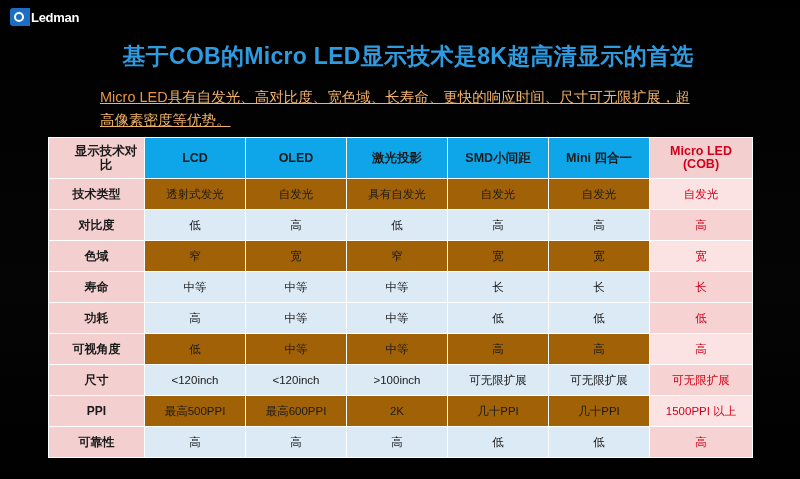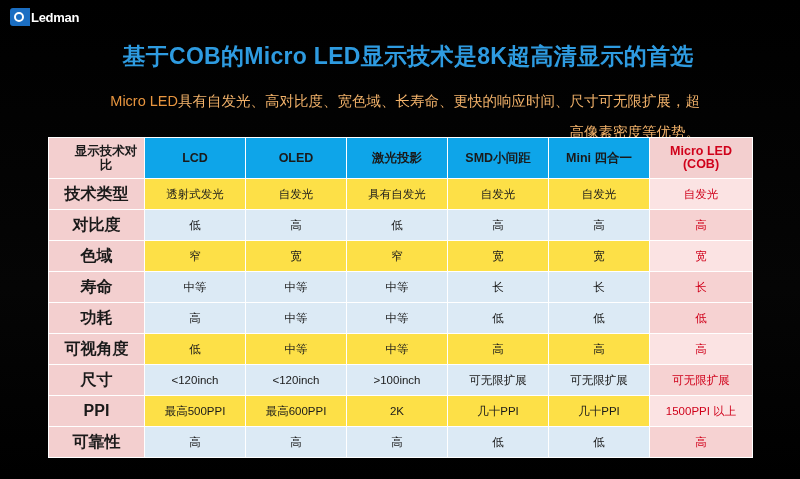--- a/index.html
+++ b/index.html
@@ -69,24 +69,25 @@
     font-weight: bold;
     letter-spacing: 0.3px;
     white-space: nowrap;
   }
   
   .subtitle {
     position: absolute;
     top: 86px;
     left: 100px;
     width: 600px;
-    text-align: right;
+    text-align: left;
     color: #f2b26a;
     font-size: 14.5px;
-    line-height: 31px;
+    line-height: 23px;
+    text-decoration: underline;
   }
   .subtitle .lead {
     color: #e8953f;
   }
   
   .table-wrap {
     position: absolute;
     left: 48px;
     top: 137px;
     width: 704px;
@@ -111,23 +112,23 @@
     height: 40px;
     font-weight: bold;
     font-size: 12.5px;
   }
   .hdr-c0 { background: #f3cfcf; width: 96px; padding-left: 21px; }
   .hdr-mid { background: #0ea5e9; }
   .hdr-last { background: #f3cfcf; color: #d0021b; }
   .col0 {
     background: #f3cfcf;
     font-weight: bold;
-    font-size: 16px;
-  }
-  .cell-mid { background: #fde047; }
+    font-size: 12px;
+  }
+  .cell-mid { background: #a16207; }
   .cell-mid-alt { background: #dceaf5; }
   .cell-last { background: #fbe3e3; color: #d0021b; }
   .cell-last-alt { background: #f6d2d2; color: #d0021b; }
   .two-line { line-height: 13px; }
 </style>
 </head>
 <body>
 
 <div class="slide">
 

